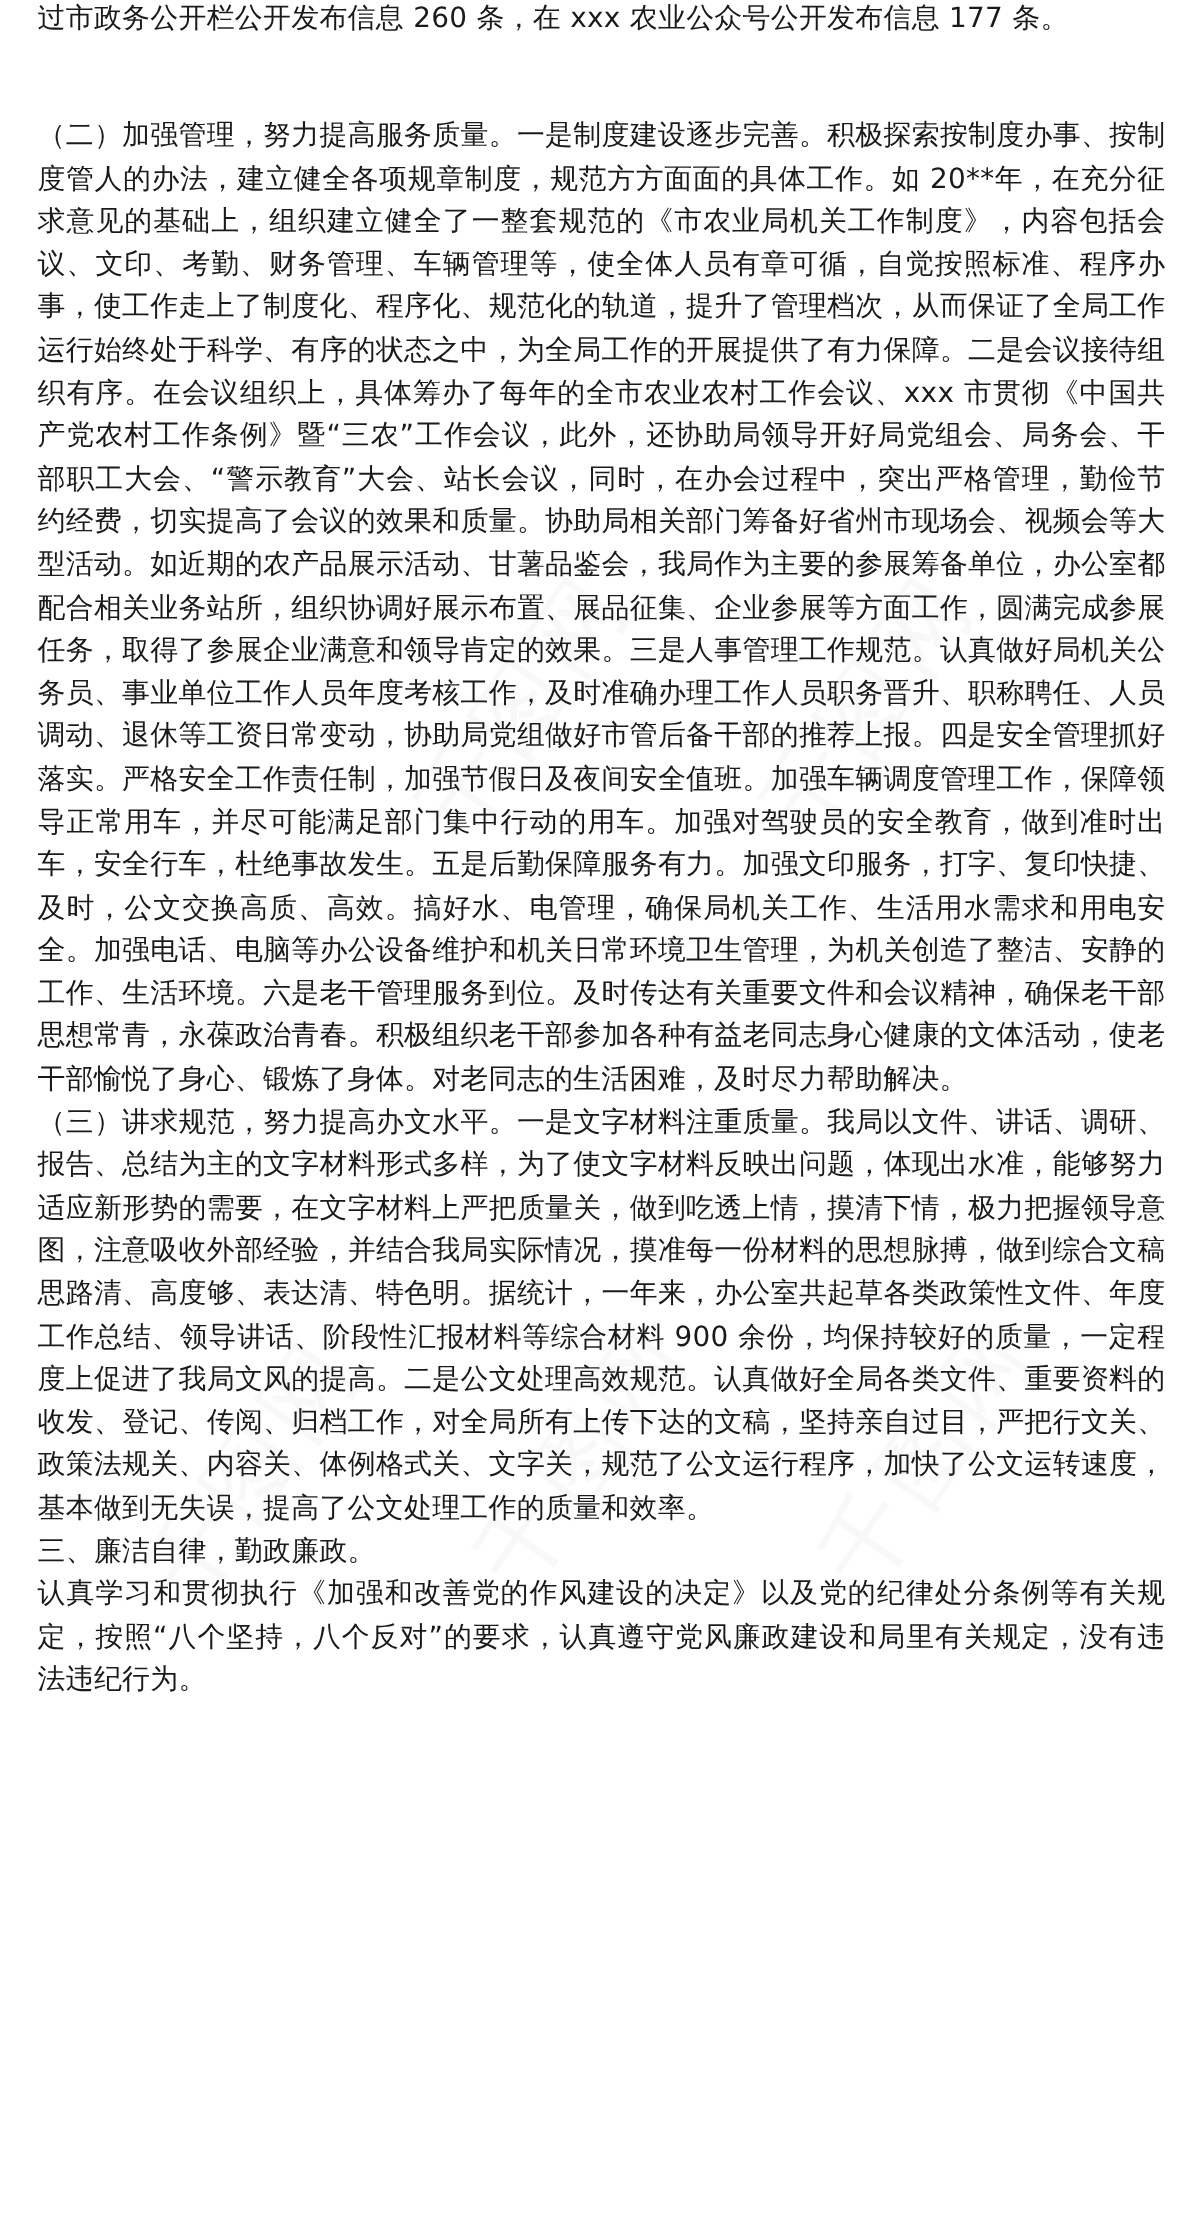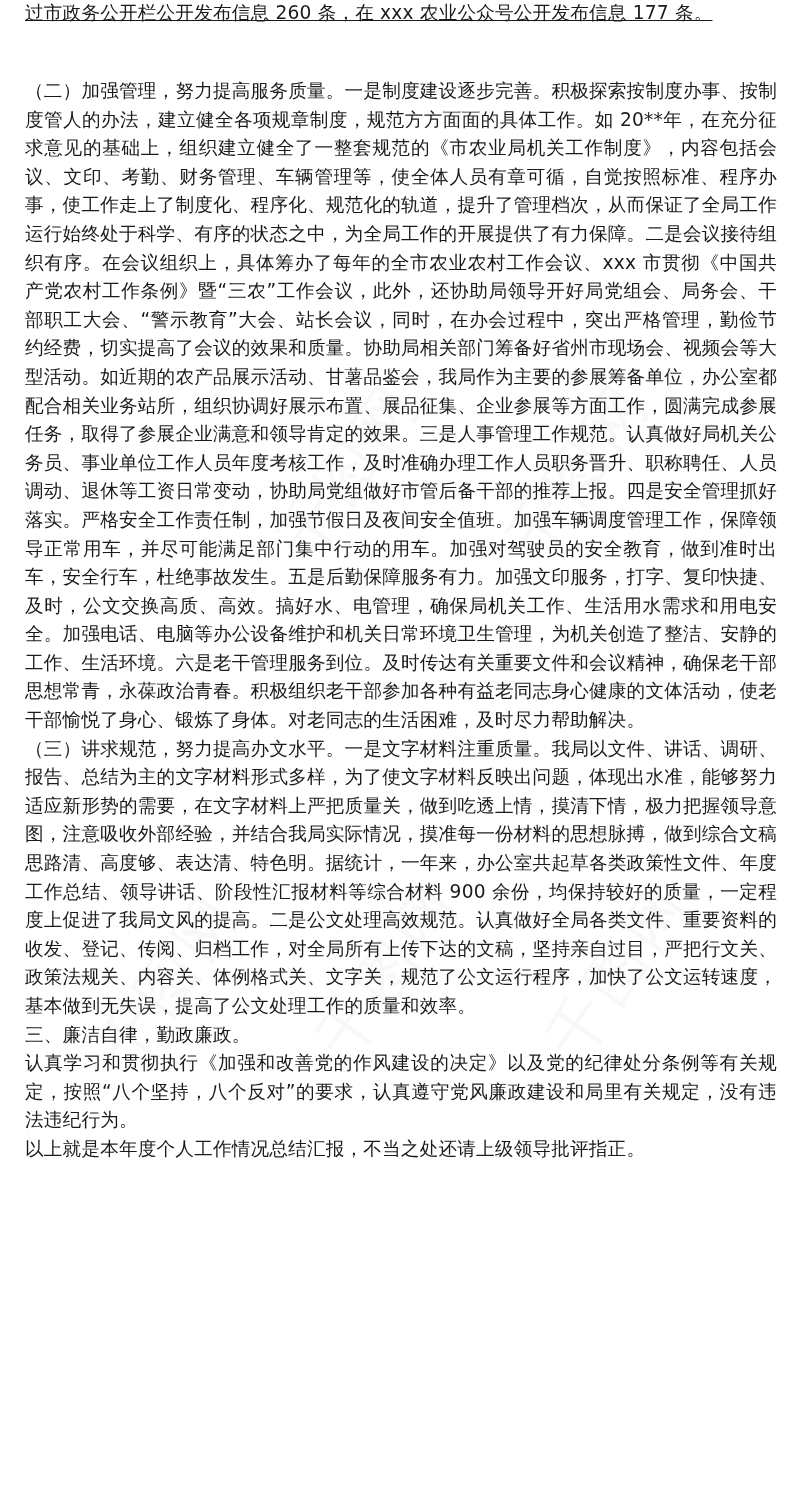--- a/index.html
+++ b/index.html
@@ -30,21 +30,20 @@
       letter-spacing: 0.2px;
       text-align: justify;
       text-justify: inter-character;
     }
     .doc p {
       margin: 0;
       padding: 0;
     }
     .intro {
       top: -1px;
-      text-decoration: underline;
     }
     .body-text {
       top: 77px;
     }
     .watermark {
       position: absolute;
       font-size: 60px;
       color: rgba(150,150,150,0.07);
       transform: rotate(-55deg);
       white-space: nowrap;
@@ -66,16 +65,15 @@
 
   <div class="doc intro">
     <p>过市政务公开栏公开发布信息 260 条，在 xxx 农业公众号公开发布信息 177 条。</p>
   </div>
 
   <div class="doc body-text">
     <p>（二）加强管理，努力提高服务质量。一是制度建设逐步完善。积极探索按制度办事、按制度管人的办法，建立健全各项规章制度，规范方方面面的具体工作。如 20**年，在充分征求意见的基础上，组织建立健全了一整套规范的《市农业局机关工作制度》，内容包括会议、文印、考勤、财务管理、车辆管理等，使全体人员有章可循，自觉按照标准、程序办事，使工作走上了制度化、程序化、规范化的轨道，提升了管理档次，从而保证了全局工作运行始终处于科学、有序的状态之中，为全局工作的开展提供了有力保障。二是会议接待组织有序。在会议组织上，具体筹办了每年的全市农业农村工作会议、xxx 市贯彻《中国共产党农村工作条例》暨“三农”工作会议，此外，还协助局领导开好局党组会、局务会、干部职工大会、“警示教育”大会、站长会议，同时，在办会过程中，突出严格管理，勤俭节约经费，切实提高了会议的效果和质量。协助局相关部门筹备好省州市现场会、视频会等大型活动。如近期的农产品展示活动、甘薯品鉴会，我局作为主要的参展筹备单位，办公室都配合相关业务站所，组织协调好展示布置、展品征集、企业参展等方面工作，圆满完成参展任务，取得了参展企业满意和领导肯定的效果。三是人事管理工作规范。认真做好局机关公务员、事业单位工作人员年度考核工作，及时准确办理工作人员职务晋升、职称聘任、人员调动、退休等工资日常变动，协助局党组做好市管后备干部的推荐上报。四是安全管理抓好落实。严格安全工作责任制，加强节假日及夜间安全值班。加强车辆调度管理工作，保障领导正常用车，并尽可能满足部门集中行动的用车。加强对驾驶员的安全教育，做到准时出车，安全行车，杜绝事故发生。五是后勤保障服务有力。加强文印服务，打字、复印快捷、及时，公文交换高质、高效。搞好水、电管理，确保局机关工作、生活用水需求和用电安全。加强电话、电脑等办公设备维护和机关日常环境卫生管理，为机关创造了整洁、安静的工作、生活环境。六是老干管理服务到位。及时传达有关重要文件和会议精神，确保老干部思想常青，永葆政治青春。积极组织老干部参加各种有益老同志身心健康的文体活动，使老干部愉悦了身心、锻炼了身体。对老同志的生活困难，及时尽力帮助解决。</p>
     <p>（三）讲求规范，努力提高办文水平。一是文字材料注重质量。我局以文件、讲话、调研、报告、总结为主的文字材料形式多样，为了使文字材料反映出问题，体现出水准，能够努力适应新形势的需要，在文字材料上严把质量关，做到吃透上情，摸清下情，极力把握领导意图，注意吸收外部经验，并结合我局实际情况，摸准每一份材料的思想脉搏，做到综合文稿思路清、高度够、表达清、特色明。据统计，一年来，办公室共起草各类政策性文件、年度工作总结、领导讲话、阶段性汇报材料等综合材料 900 余份，均保持较好的质量，一定程度上促进了我局文风的提高。二是公文处理高效规范。认真做好全局各类文件、重要资料的收发、登记、传阅、归档工作，对全局所有上传下达的文稿，坚持亲自过目，严把行文关、政策法规关、内容关、体例格式关、文字关，规范了公文运行程序，加快了公文运转速度，基本做到无失误，提高了公文处理工作的质量和效率。</p>
     <p>三、廉洁自律，勤政廉政。</p>
     <p>认真学习和贯彻执行《加强和改善党的作风建设的决定》以及党的纪律处分条例等有关规定，按照“八个坚持，八个反对”的要求，认真遵守党风廉政建设和局里有关规定，没有违法违纪行为。</p>
-    <p>以上就是本年度个人工作情况总结汇报，不当之处还请上级领导批评指正。</p>
   </div>
 
 </div>
 
 </body></html>

